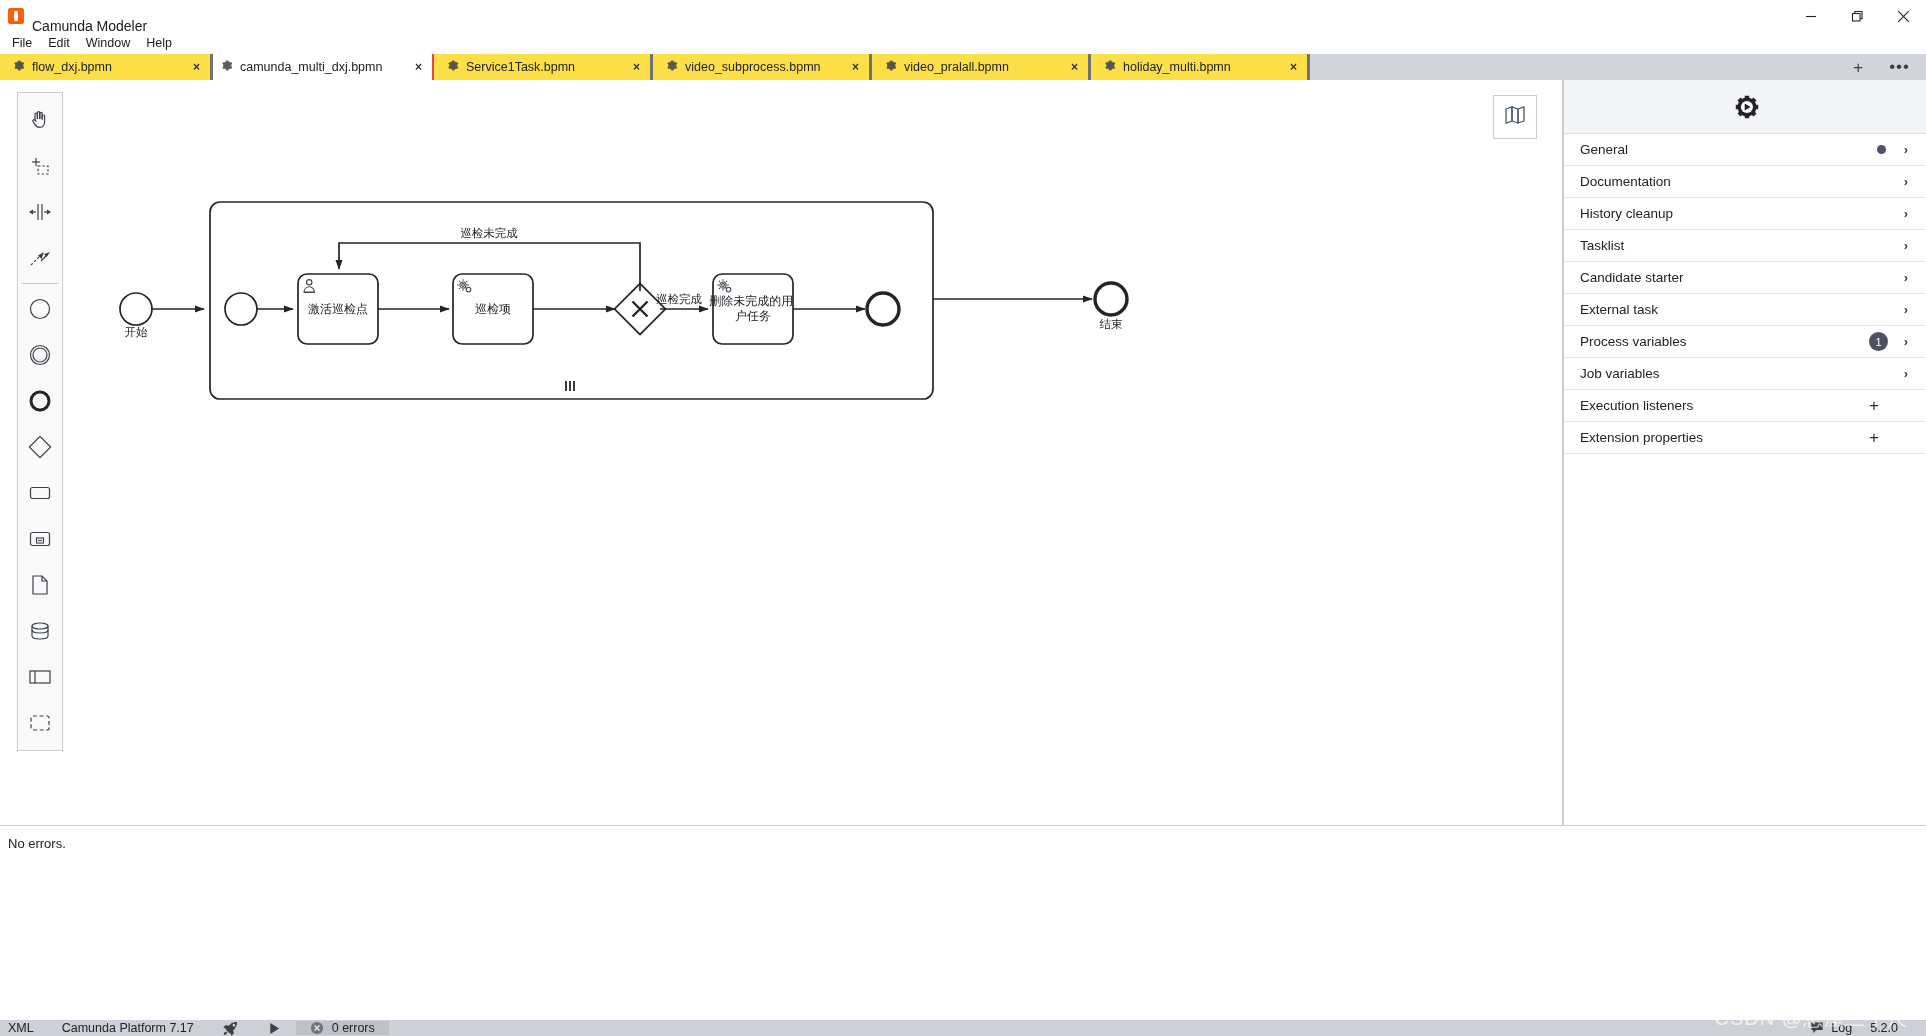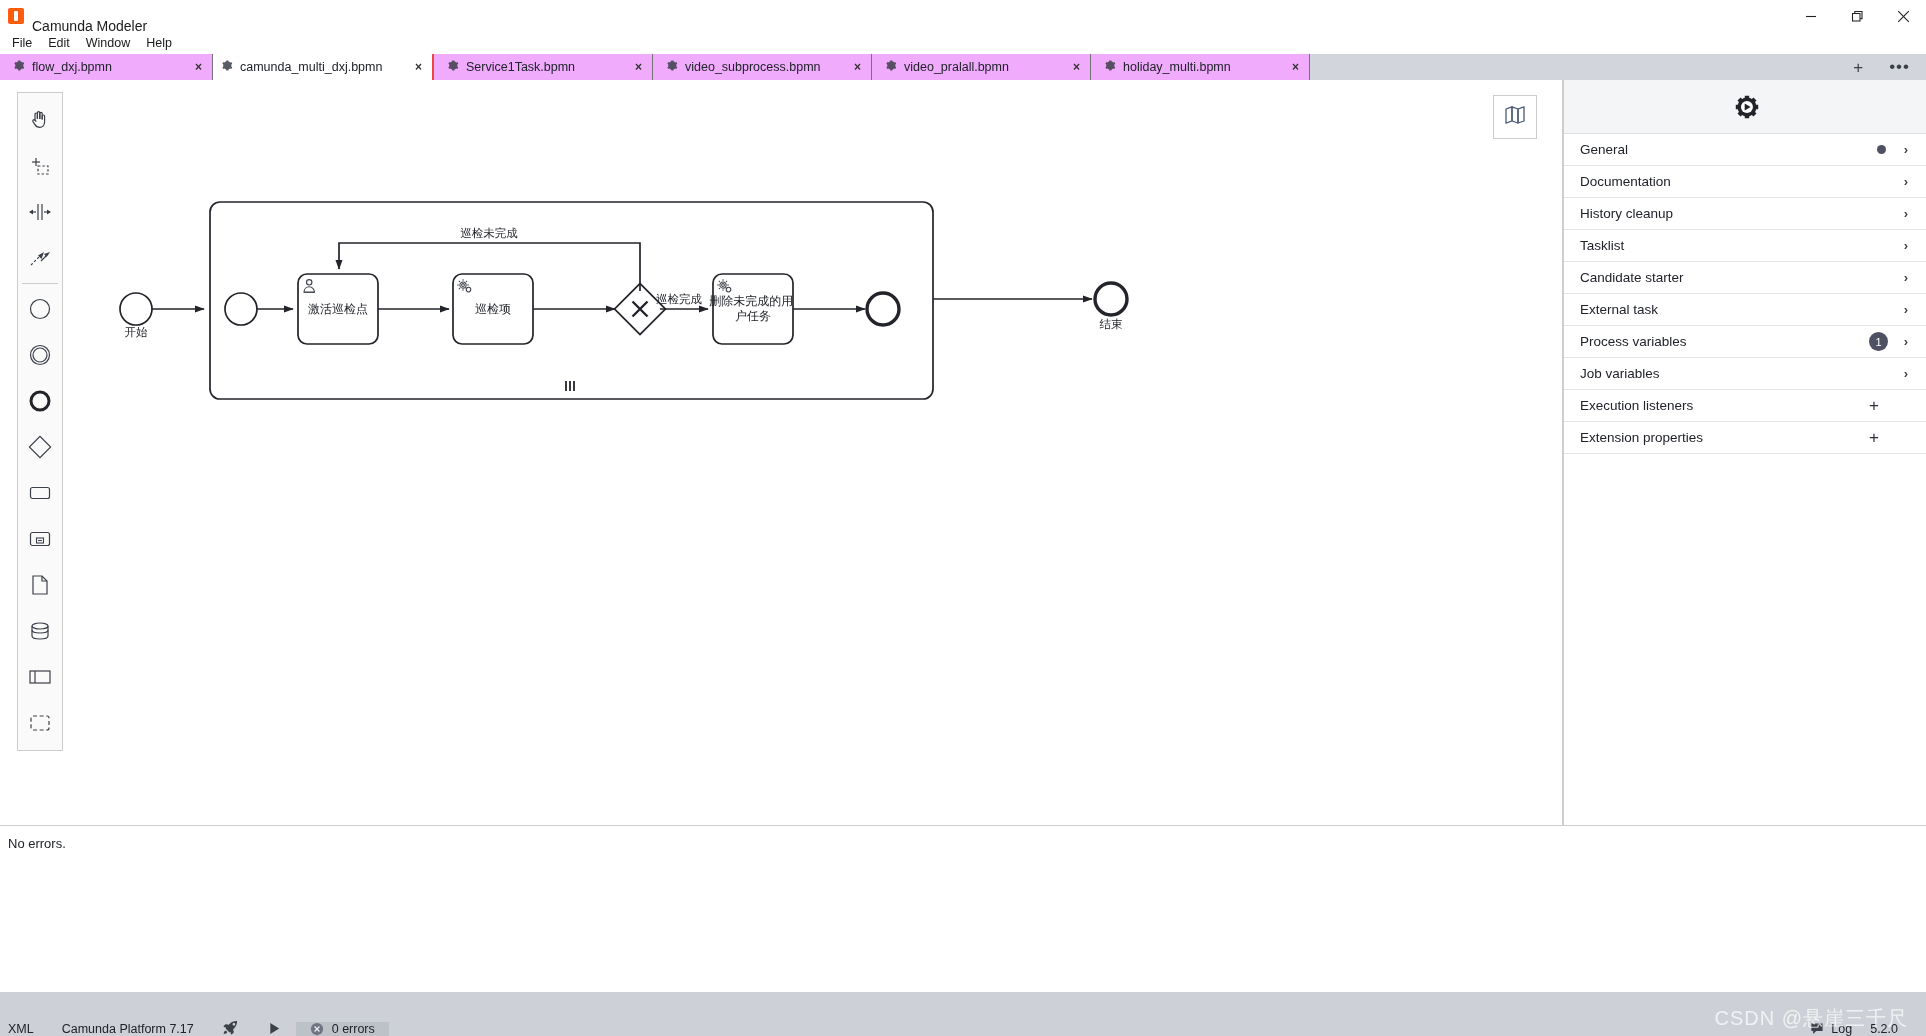--- a/index.html
+++ b/index.html
@@ -49,22 +49,22 @@
   }
 
   
   .tabbar {
     height: 26px; background: #d2d5db;
     display: flex; align-items: stretch; position: relative;
   }
   .tab {
     display: flex; align-items: center;
     padding: 0 10px 0 12px;
-    background: #f0abfc;
-    border-right: 1px solid #737373;
+    background: #fde047;
+    border-right: 3px solid #737373;
     font-size: 12.5px; color: #20232a;
     cursor: default; position: relative;
     min-width: 0;
   }
   .tab.active { background: #ffffff; border-right: 2px solid #ef4444; padding-left: 7px; }
   .tab .gear { margin-right: 7px; flex: none; opacity: .85; }
   .tab .tab-label { white-space: nowrap; }
   .tab .tab-close {
     margin-left: auto; padding-left: 22px;
     font-size: 12px; color: #333; font-weight: 700; line-height: 1;
@@ -172,22 +172,22 @@
   }
   .errcount {
     min-width: 18px; height: 18px; border-radius: 50%; background: #4d5161;
     color: #fff; font-size: 11px; display: flex; align-items: center; justify-content: center;
     padding: 0 5px;
   }
   .errbody { padding: 10px 8px; font-size: 13px; color: #20232a; }
 
   
   .statusbar {
-    position: absolute; left: 0; right: 0; bottom: 0; height: 44px;
-    background: #cdd0d6; display: flex; align-items: flex-end;
+    position: absolute; left: 0; right: 0; bottom: 0; height: 16px;
+    background: #cdd0d6; display: flex; align-items: center;
     font-size: 12.5px; color: #20232a;
   }
   .sb-item {
     display: flex; align-items: center; padding: 0 14px; cursor: default;
   }
   .sb-item.first { padding-left: 8px; }
   .sb-errors { background: #bdc1c8; gap: 8px; }
   .sb-icon { display: flex; align-items: center; }
   .sb-right {
     margin-left: auto; display: flex; align-items: center; position: relative;

